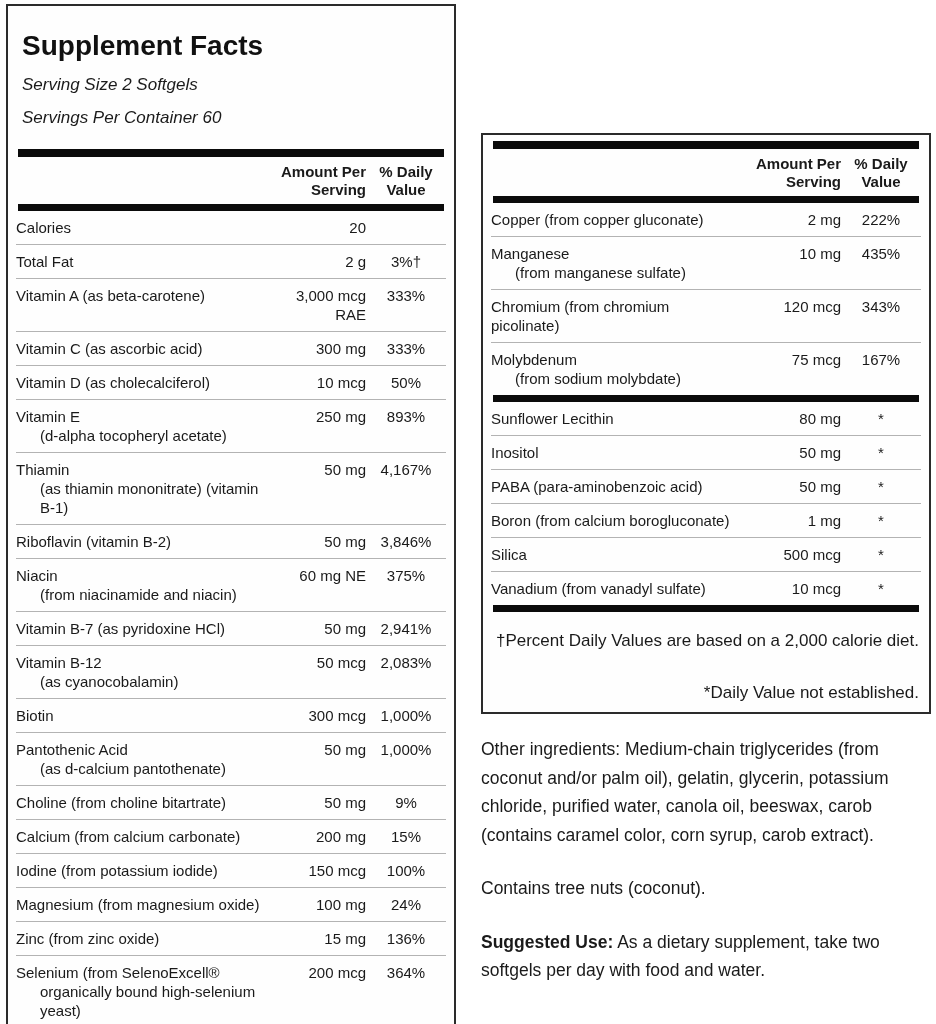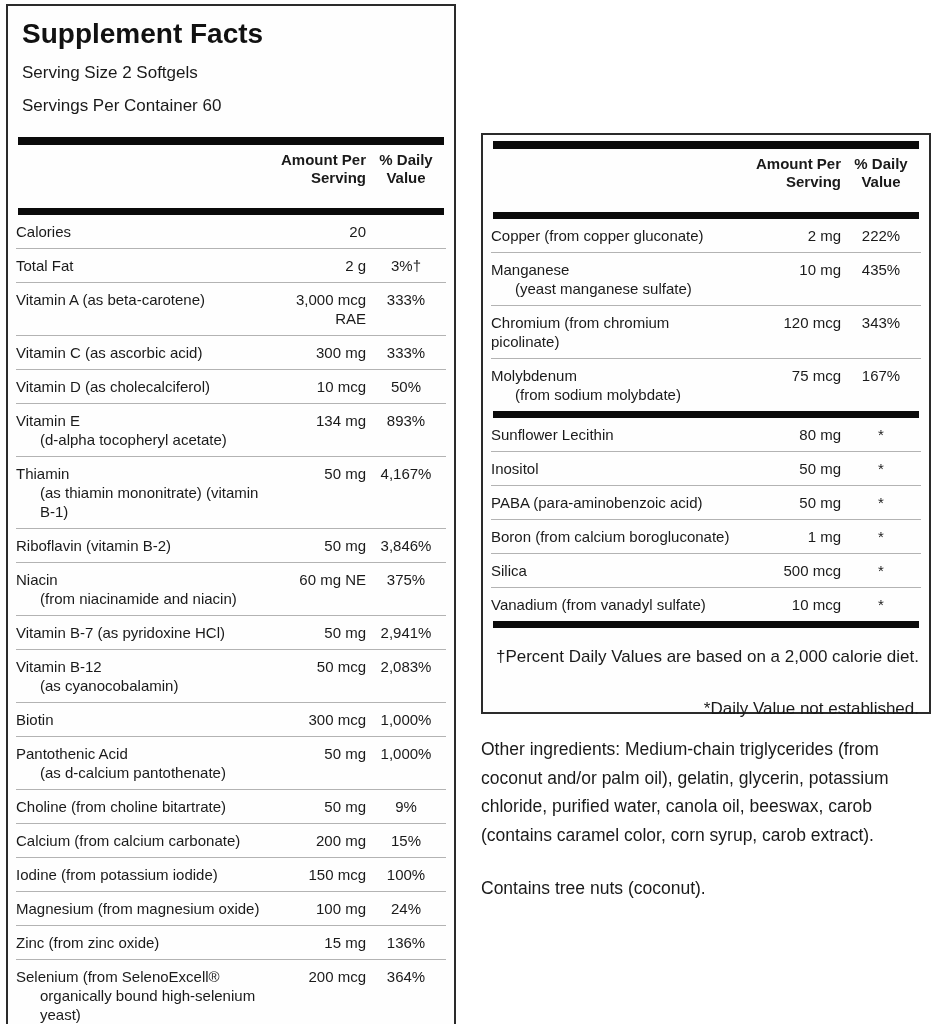--- a/index.html
+++ b/index.html
@@ -11,33 +11,33 @@
   }
   .panel{
     position:absolute;box-sizing:border-box;
     border:2px solid #2b2b2b;background:#fefefe;
     padding:0 8px;
   }
   .panel.left{left:6px;top:4px;width:450px;height:1030px;}
   .panel.right{left:481px;top:133px;width:450px;height:581px;}
 
   .sf-title{
-    font-size:28px;font-weight:bold;margin:12px 0 0 6px;color:#111;
-  }
-  .serving-line{font-size:17px;margin:13px 0 0 6px;}
+    font-size:28px;font-weight:bold;margin:24px 0 0 6px;color:#111;
+  }
+  .serving-line{font-size:17px;margin:13px 0 0 6px;font-style:italic;}
 
   .bar{background:#0b0b0b;margin:0 2px;}
   .bar.thick{height:8px;}
   .bar.mid{height:7px;}
   .left .bar.first{margin-top:21px;}
   .right .bar.first{margin-top:6px;}
 
   .col-head{
     display:flex;align-items:flex-end;
-    padding:6px 0 21px;font-weight:bold;font-size:15px;line-height:18px;
+    padding:6px 0 5px;font-weight:bold;font-size:15px;line-height:18px;
   }
   .col-head .spacer{flex:1;}
   .cell-amount{width:95px;text-align:right;white-space:pre-line;}
   .cell-dv{width:80px;text-align:center;white-space:pre-line;}
 
   .rows .row{
     display:flex;align-items:flex-start;
     padding:7px 0;font-size:15px;line-height:19px;
   }
   .rows .row + .row{border-top:1px solid #b3b3b3;}
@@ -110,21 +110,21 @@
             <div>Vitamin D (as cholecalciferol)</div>
           </div>
           <div class="cell-amount">10 mcg</div>
           <div class="cell-dv">50%</div>
         </div>
         <div class="row">
           <div class="cell-name">
             <div>Vitamin E</div>
             <div class="cont">(d-alpha tocopheryl acetate)</div>
           </div>
-          <div class="cell-amount">134 mg</div>
+          <div class="cell-amount">250 mg</div>
           <div class="cell-dv">893%</div>
         </div>
         <div class="row">
           <div class="cell-name">
             <div>Thiamin</div>
             <div class="cont">(as thiamin mononitrate) (vitamin</div>
             <div class="cont">B-1)</div>
           </div>
           <div class="cell-amount">50 mg</div>
           <div class="cell-dv">4,167%</div>
@@ -236,21 +236,21 @@
         <div class="row">
           <div class="cell-name">
             <div>Copper (from copper gluconate)</div>
           </div>
           <div class="cell-amount">2 mg</div>
           <div class="cell-dv">222%</div>
         </div>
         <div class="row">
           <div class="cell-name">
             <div>Manganese</div>
-            <div class="cont">(yeast manganese sulfate)</div>
+            <div class="cont">(from manganese sulfate)</div>
           </div>
           <div class="cell-amount">10 mg</div>
           <div class="cell-dv">435%</div>
         </div>
         <div class="row">
           <div class="cell-name">
             <div>Chromium (from chromium</div>
             <div>picolinate)</div>
           </div>
           <div class="cell-amount">120 mcg</div>
@@ -314,15 +314,16 @@
 
     <div class="footnotes">
       <p>†Percent Daily Values are based on a 2,000 calorie diet.</p>
       <p>*Daily Value not established.</p>
     </div>
   </section>
 
   <section class="bottom-text">
     <p>Other ingredients: Medium-chain triglycerides (from coconut and/or palm oil), gelatin, glycerin, potassium chloride, purified water, canola oil, beeswax, carob (contains caramel color, corn syrup, carob extract).</p>
     <p>Contains tree nuts (coconut).</p>
+    <p><b>Suggested Use:</b><span> As a dietary supplement, take two softgels per day with food and water.</span></p>
   </section>
 
 </div>
 
 </body></html>

